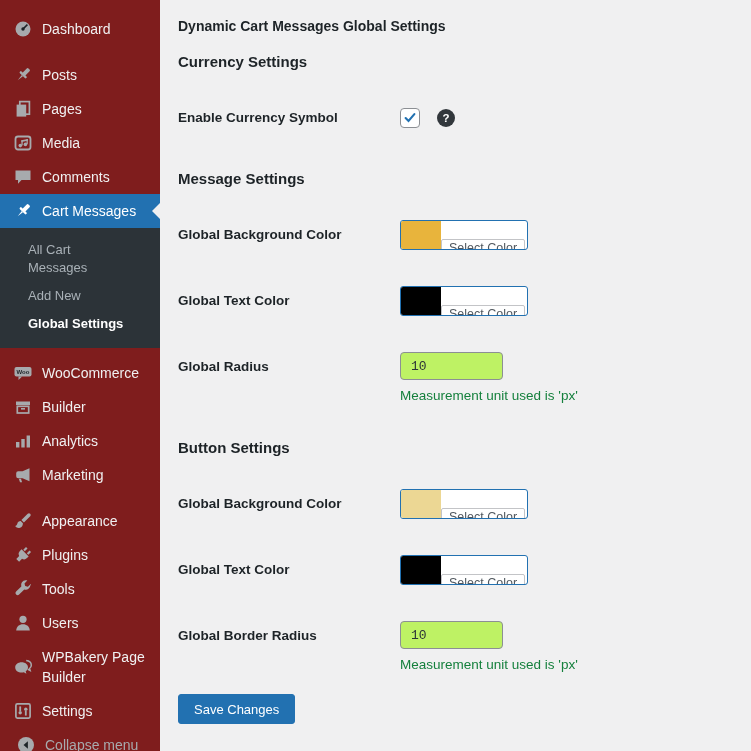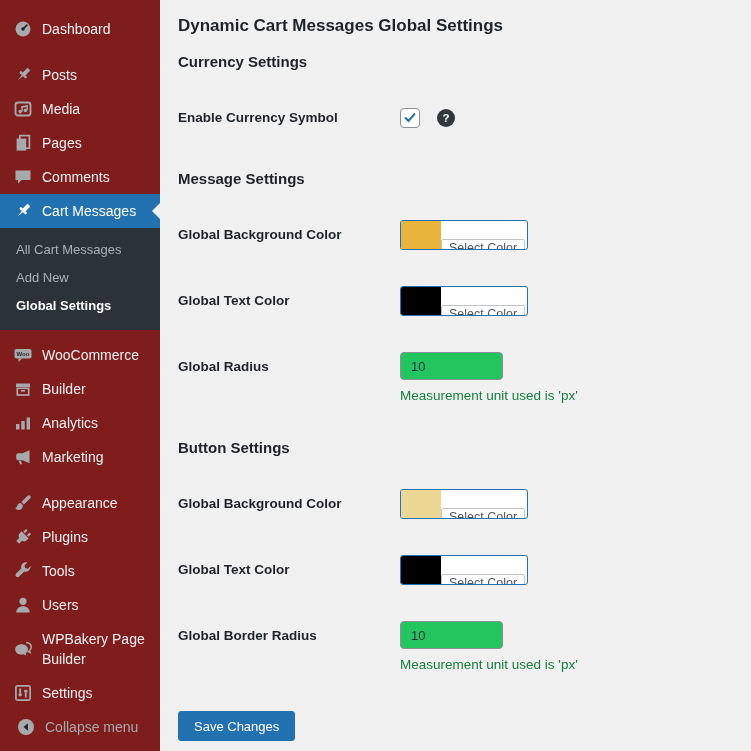--- a/index.html
+++ b/index.html
@@ -13,29 +13,29 @@
         font-size:14px; color:#f0f0f1; cursor:pointer; line-height:20px; }
   .mi .ic { width:20px; height:20px; min-width:20px; color:#a7aaad; display:inline-flex; }
   .mi .ic svg { width:20px; height:20px; fill:currentColor; }
   .mi.active { background:#2271b1; color:#fff; }
   .mi.active .ic { color:#fff; }
   .mi.active::after { content:""; position:absolute; right:0; top:50%; margin-top:-8px;
         border:8px solid transparent; border-right-color:#f0f0f1; }
   .sep-sm { margin-top:12px;justify-content:center; }
   .sep-xs { margin-top:8px; }
   .mi.dim { color:#a7aaad;padding-left:16px; }
-  .submenu { background:#2c3338; padding:8px 4px 10px; }
+  .submenu { background:#2c3338; padding:8px 16px 10px; }
   .smi { display:block; padding:5px 12px; font-size:13px; line-height:18px;
          color:#a9b1b7; cursor:pointer; }
   .smi.active { color:#fff; font-weight:bold; }
   .mi .lbl { flex:1; }
 
   
   .content { flex:1; padding:16px 20px 0 18px; }
-  .page-title { font-size:17px; font-weight:bold; line-height:20px; }
+  .page-title { font-size:14px; font-weight:bold; line-height:20px; }
   .section-h { font-size:15px; font-weight:bold; line-height:19px; }
   .h-currency { margin-top:16px; }
   .h-message  { margin-top:36px; }
   .h-button   { margin-top:34px; }
   .row { display:flex; align-items:flex-start; }
   .row-label { width:222px; min-width:222px; font-size:13.5px; font-weight:bold; line-height:30px; }
   .mt32 { margin-top:32px; }
   .mt36 { margin-top:36px; }
   .ctrl-inline { display:flex; align-items:center; gap:17px; height:30px; }
 
@@ -45,25 +45,25 @@
                 font-size:11.5px; font-weight:bold; display:inline-flex; align-items:center;
                 justify-content:center; cursor:pointer; }
 
   .color-btn { display:inline-flex; align-items:stretch; height:30px; min-width:103px; padding:0;
                background:#fff; border:1px solid #2271b1; border-radius:3px; cursor:pointer; overflow:hidden; }
   .swatch { width:40px; min-width:40px; }
   .color-btn-text { display:flex; align-items:center; margin:18px 2px 2px 0; padding:8px 7px;
                     border:1px solid #c3c4c7; border-radius:2px; font-size:12.5px; color:#50575e;
                     font-family:"Liberation Sans", sans-serif; background:#fff; white-space:nowrap; }
 
-  .num-input { width:103px; height:28px; border:1px solid #8c8f94; border-radius:4px; background:#22c55e;
-               padding:0 10px; font-size:13px; color:#2c3338; font-family:Liberation Sans, sans-serif; }
+  .num-input { width:103px; height:28px; border:1px solid #8c8f94; border-radius:4px; background:#bef264;
+               padding:0 10px; font-size:13px; color:#2c3338; font-family:Liberation Mono, monospace; }
   .helper { margin-top:7px; font-size:13.5px; color:#15803d; line-height:17px; }
 
-  .save-btn { margin-top:38px; height:30px; padding:0 15px; background:#2271b1; color:#fff;
+  .save-btn { margin-top:21px; height:30px; padding:0 15px; background:#2271b1; color:#fff;
               border:1px solid #2271b1; border-radius:3px; font-size:13px; cursor:pointer;
               font-family:"Liberation Sans", sans-serif; }
 </style>
 </head>
 <body>
 
 <div class="app">
 
   <div class="sidebar">
 
@@ -82,44 +82,44 @@
       <span class="ic">
           <svg viewBox="0 0 20 20">
             <g transform="rotate(45 10 10)">
               <rect x="8" y="1.5" width="4" height="8" rx="1.2"></rect>
               <rect x="5.5" y="8.5" width="9" height="2.4" rx="1"></rect>
               <path d="M9.2 10.9h1.6L10 17.5z"></path>
             </g>
           </svg>
         </span>
       <span class="lbl">Posts</span>
+    </div>
+
+    <div class="mi">
+      <span class="ic">
+          <svg viewBox="0 0 20 20">
+            <rect x="6.8" y="2.6" width="9.6" height="12.6" fill="none" stroke="currentColor" stroke-width="1.7"></rect>
+            <rect x="3.6" y="5.6" width="9.6" height="12"></rect>
+          </svg>
+        </span>
+      <span class="lbl">Pages</span>
     </div>
 
     <div class="mi">
       <span class="ic">
           <svg viewBox="0 0 20 20">
             <rect x="2.5" y="3.5" width="15" height="13" rx="2.5" fill="none" stroke="currentColor" stroke-width="1.8"></rect>
             <circle cx="7.3" cy="12.6" r="1.8"></circle>
             <rect x="8.4" y="7.2" width="1.3" height="5.2"></rect>
             <circle cx="12.4" cy="11.4" r="1.8"></circle>
             <rect x="13.5" y="6" width="1.3" height="5.2"></rect>
             <path d="M8.4 7.2l6.4-1.2v1.7l-6.4 1.2z"></path>
           </svg>
         </span>
       <span class="lbl">Media</span>
-    </div>
-
-    <div class="mi">
-      <span class="ic">
-          <svg viewBox="0 0 20 20">
-            <rect x="6.8" y="2.6" width="9.6" height="12.6" fill="none" stroke="currentColor" stroke-width="1.7"></rect>
-            <rect x="3.6" y="5.6" width="9.6" height="12"></rect>
-          </svg>
-        </span>
-      <span class="lbl">Pages</span>
     </div>
 
     <div class="mi">
       <span class="ic">
           <svg viewBox="0 0 20 20">
             <path d="M2.5 3.5h15v9.5h-9L5 16.8V13H2.5z"></path>
           </svg>
         </span>
       <span class="lbl">Comments</span>
     </div>

